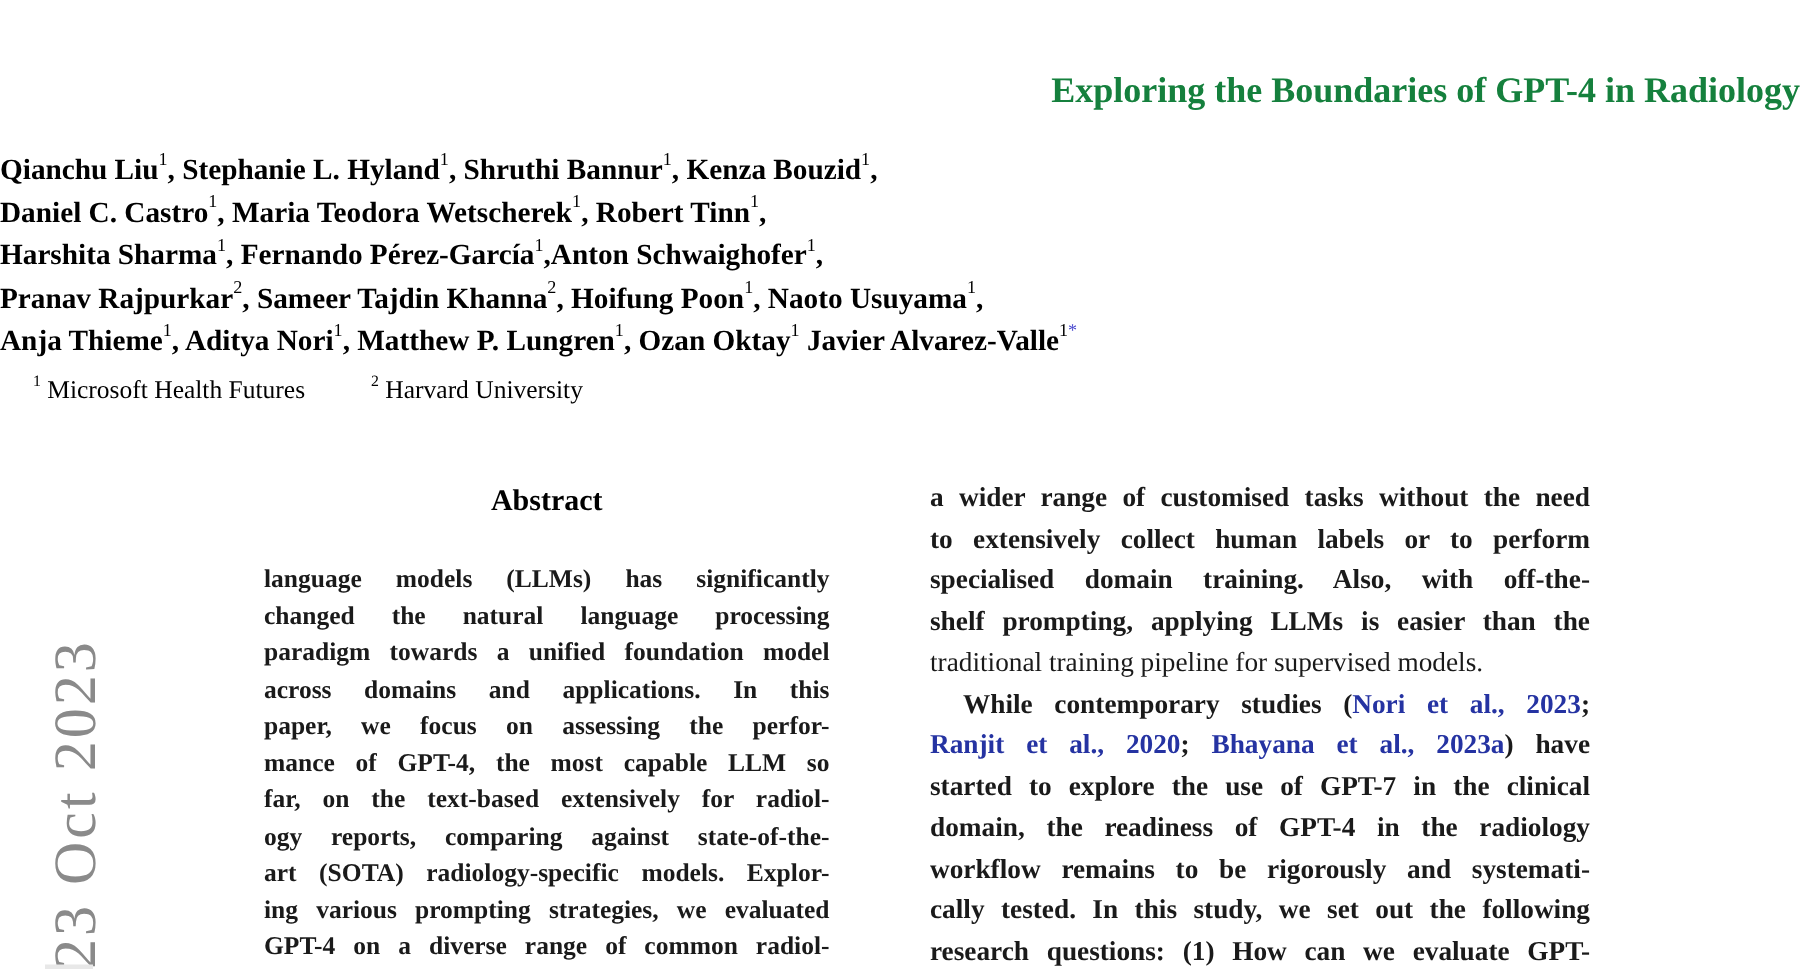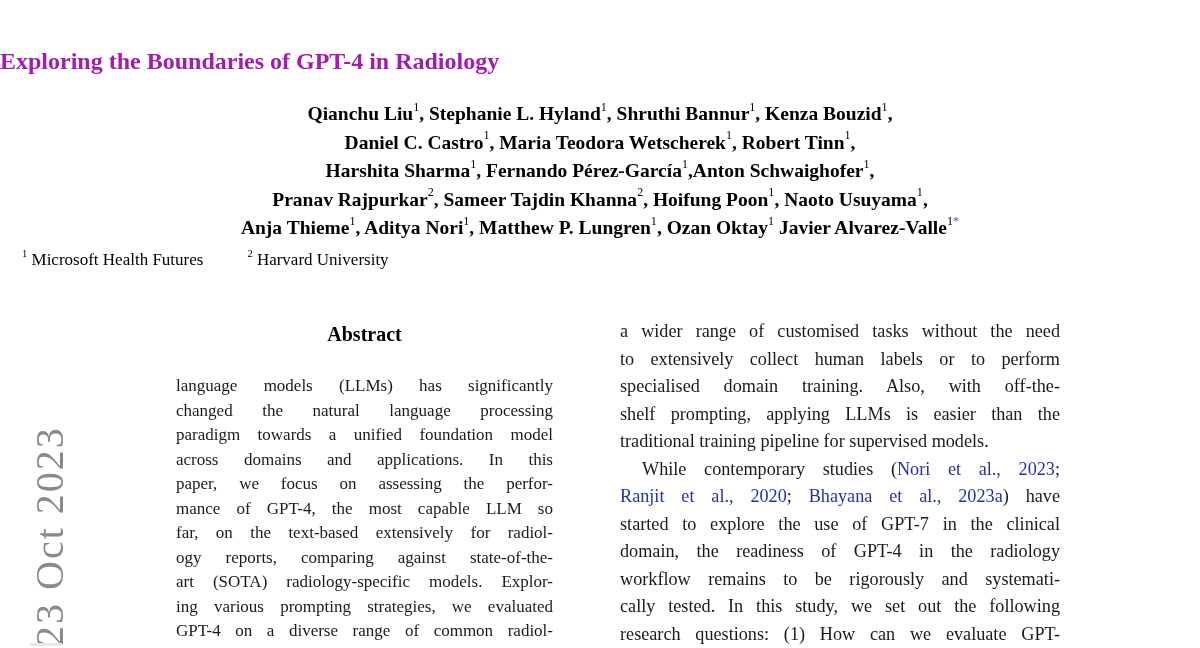--- a/index.html
+++ b/index.html
@@ -33,29 +33,29 @@
   .banner-stub{
     position:absolute;
     left:30px;top:643px;
     width:32px;height:3px;
     background:#e8e8e8;
   }
   
   .title{
     position:absolute;
     top:48px;left:0;right:0;
-    text-align:left;
+    text-align:right;
     font-size:24px;
     font-weight:700;
-    color:#a21caf;
+    color:#15803d;
   }
   .authors{
     position:absolute;
     top:100px;left:0;right:0;
-    text-align:center;
+    text-align:left;
     font-size:19.5px;
     font-weight:700;
     color:#000;
   }
   .author-line{height:28.5px;line-height:28.5px;white-space:nowrap;}
   sup{
     font-size:62%;
     font-weight:400;
     position:relative;
     top:-0.15em;
@@ -97,20 +97,21 @@
     width:440px;
   }
   .r-line{
     font-size:18.2px;
     height:27.5px;
     line-height:27.5px;
   }
   .j{
     text-align:justify;
     text-align-last:justify;
+    font-weight:bold;
   }
   .indent{text-indent:22px;}
   .cite{color:var(--link);}
 </style>
 </head>
 <body>
 
 <div class="page">
 
   <div class="banner">

